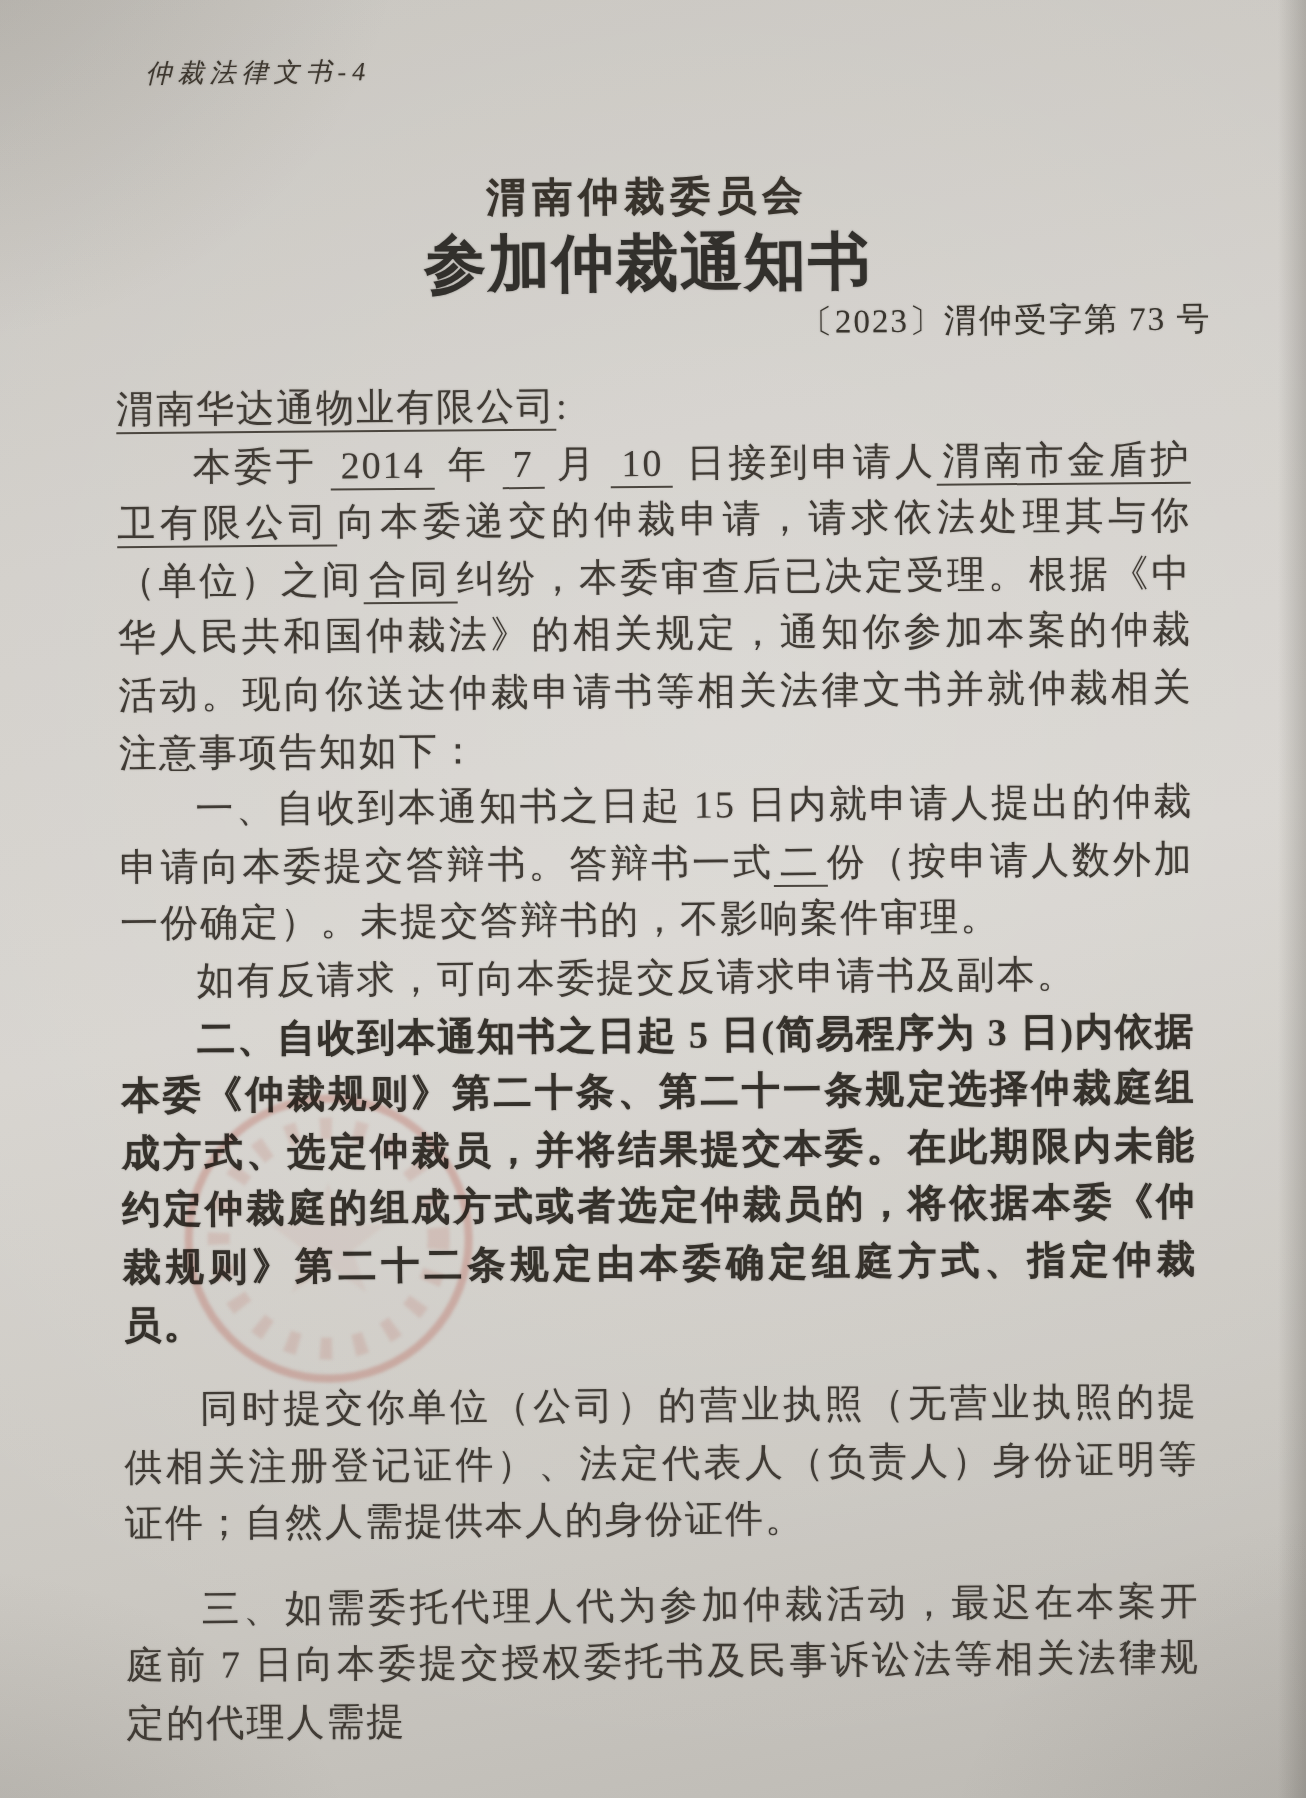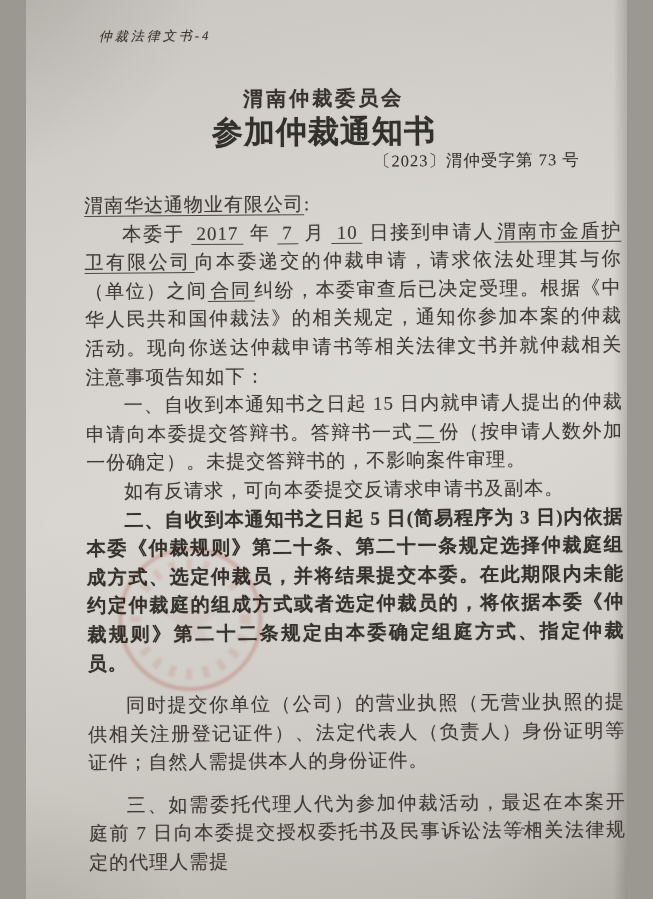--- a/index.html
+++ b/index.html
@@ -1,18 +1,18 @@
 <!DOCTYPE html>
 <html><head>
 <meta charset="utf-8">
 <style>
   html,body{margin:0;padding:0;background:#9b9892;}
   .photo{
     position:relative;
-    width:601px;height:899px;
+    width:653px;height:899px;
     margin:0 auto;
     overflow:hidden;
     font-family:"Liberation Serif","DejaVu Serif",serif;
     background:
       radial-gradient(140% 95% at 56% 40%, rgba(255,255,255,0.18) 0%, rgba(255,255,255,0) 62%),
       linear-gradient(168deg,#c7c4be 0%, #d1cec9 28%, #d6d3ce 52%, #cbc8c2 78%, #bdbab4 100%);
   }
   
   .photo::before{
     content:"";position:absolute;inset:0;pointer-events:none;
@@ -92,21 +92,21 @@
     <div class="org">渭南仲裁委员会</div>
 
     <h1 class="title">参加仲裁通知书</h1>
 
     <div class="docnum">〔2023〕渭仲受字第 73 号</div>
 
     <div class="docbody">
 
       <p><span class="u">渭南华达通物业有限公司</span><span>:</span></p>
 
-      <p class="indent"><span>本委于 </span><span class="u blank">2017</span><span> 年 </span><span class="u blank">7</span><span> 月 </span><span class="u blank">10</span><span> 日接到申请人</span><span class="u blank-sm">渭南市金盾护卫有限公司</span><span>向本委递交的仲裁申请，请求依法处理其与你（单位）之间</span><span class="u blank-sm">合同</span><span>纠纷，本委审查后已决定受理。根据《中华人民共和国仲裁法》的相关规定，通知你参加本案的仲裁活动。现向你送达仲裁申请书等相关法律文书并就仲裁相关注意事项告知如下：</span></p>
+      <p class="indent"><span>本委于 </span><span class="u blank">2014</span><span> 年 </span><span class="u blank">7</span><span> 月 </span><span class="u blank">10</span><span> 日接到申请人</span><span class="u blank-sm">渭南市金盾护卫有限公司</span><span>向本委递交的仲裁申请，请求依法处理其与你（单位）之间</span><span class="u blank-sm">合同</span><span>纠纷，本委审查后已决定受理。根据《中华人民共和国仲裁法》的相关规定，通知你参加本案的仲裁活动。现向你送达仲裁申请书等相关法律文书并就仲裁相关注意事项告知如下：</span></p>
 
       <p class="indent"><span>一、自收到本通知书之日起 15 日内就申请人提出的仲裁申请向本委提交答辩书。答辩书一式</span><span class="u blank-sm">二</span><span>份（按申请人数外加一份确定）。未提交答辩书的，不影响案件审理。</span></p>
 
       <p class="indent">如有反请求，可向本委提交反请求申请书及副本。</p>
 
       <p class="indent strong-item">二、自收到本通知书之日起 5 日(简易程序为 3 日)内依据本委《仲裁规则》第二十条、第二十一条规定选择仲裁庭组成方式、选定仲裁员，并将结果提交本委。在此期限内未能约定仲裁庭的组成方式或者选定仲裁员的，将依据本委《仲裁规则》第二十二条规定由本委确定组庭方式、指定仲裁员。</p>
 
       <p class="indent gap-before">同时提交你单位（公司）的营业执照（无营业执照的提供相关注册登记证件）、法定代表人（负责人）身份证明等证件；自然人需提供本人的身份证件。</p>
 
       <p class="indent gap-before">三、如需委托代理人代为参加仲裁活动，最迟在本案开庭前 7 日向本委提交授权委托书及民事诉讼法等相关法律规定的代理人需提</p>

